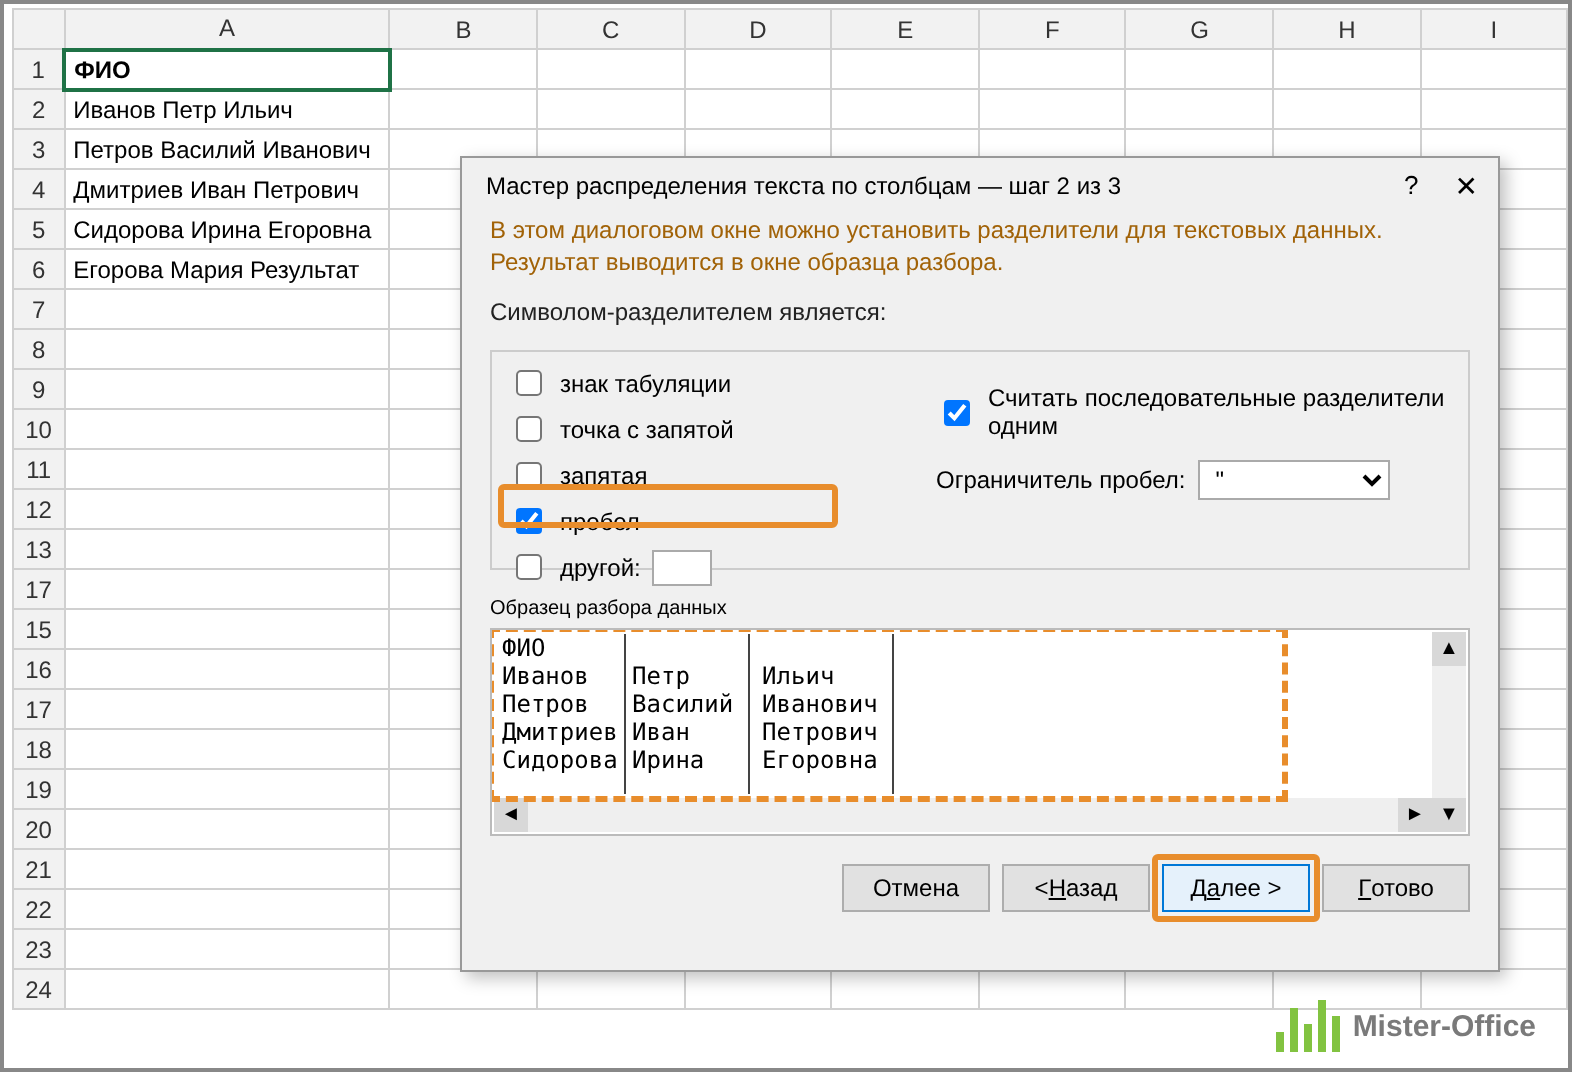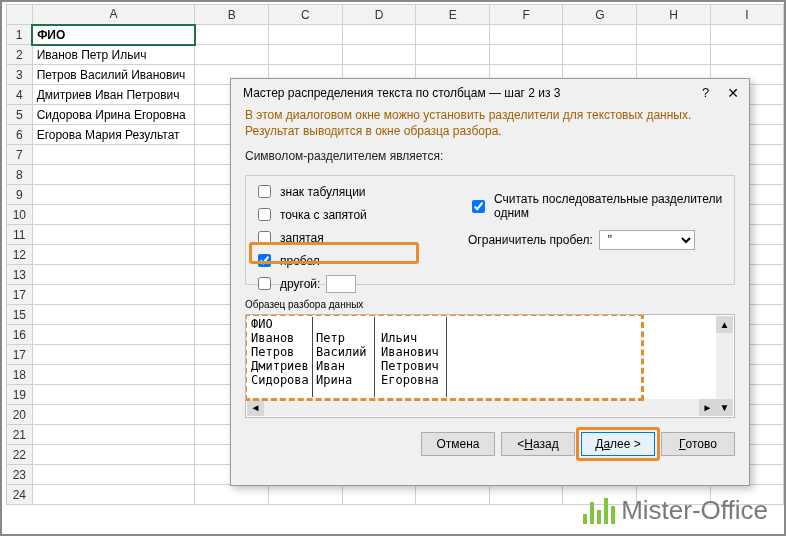--- a/index.html
+++ b/index.html
@@ -221,23 +221,23 @@
   }
   .u { text-decoration: underline; }
   
   .logo {
     position: absolute;
     right: 16px; bottom: 8px;
     display: flex;
     align-items: center;
     gap: 6px;
     font-family: Arial, sans-serif;
-    font-size: 26px;
+    font-size: 15px;
     color: #7a7a7a;
-    font-weight: normal;
+    font-weight: bold;
   }
   .logo-bars { display: flex; align-items: flex-end; gap: 3px; }
   .bar { width: 4px; background: #82c341; }
 </style>
 </head>
 <body>
 
 <table class="sheet">
   <tbody>
       <tr>

